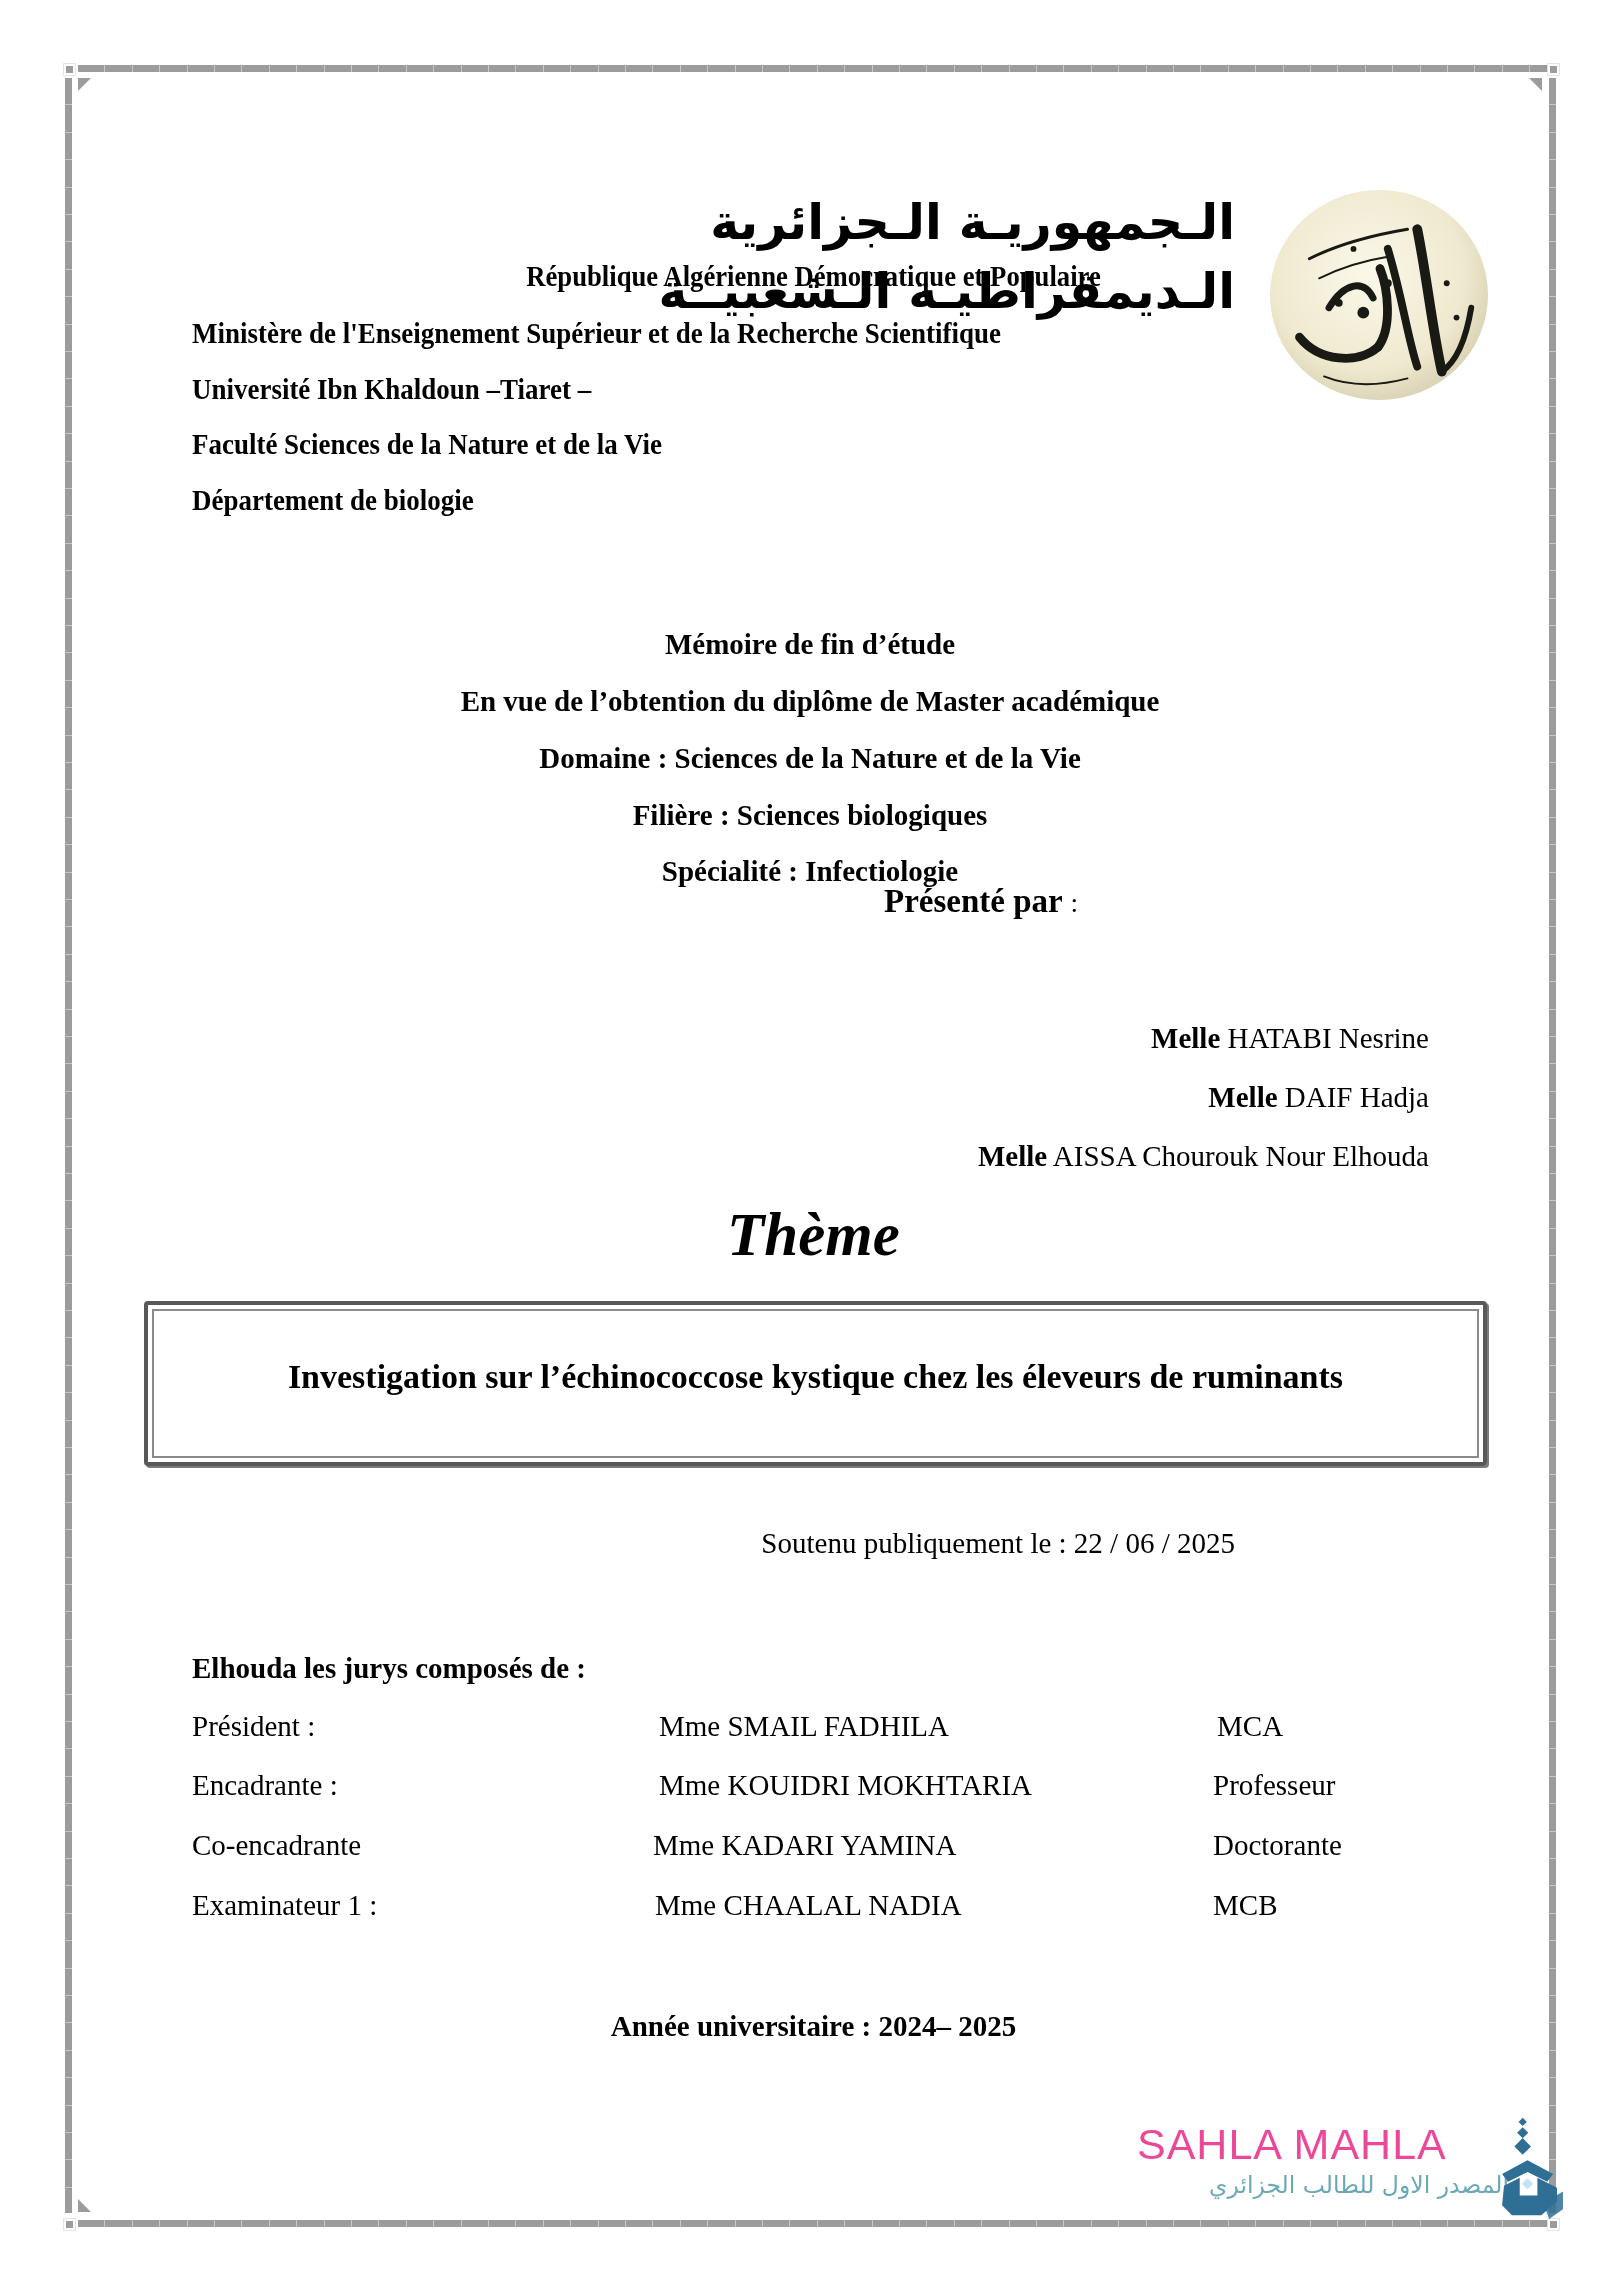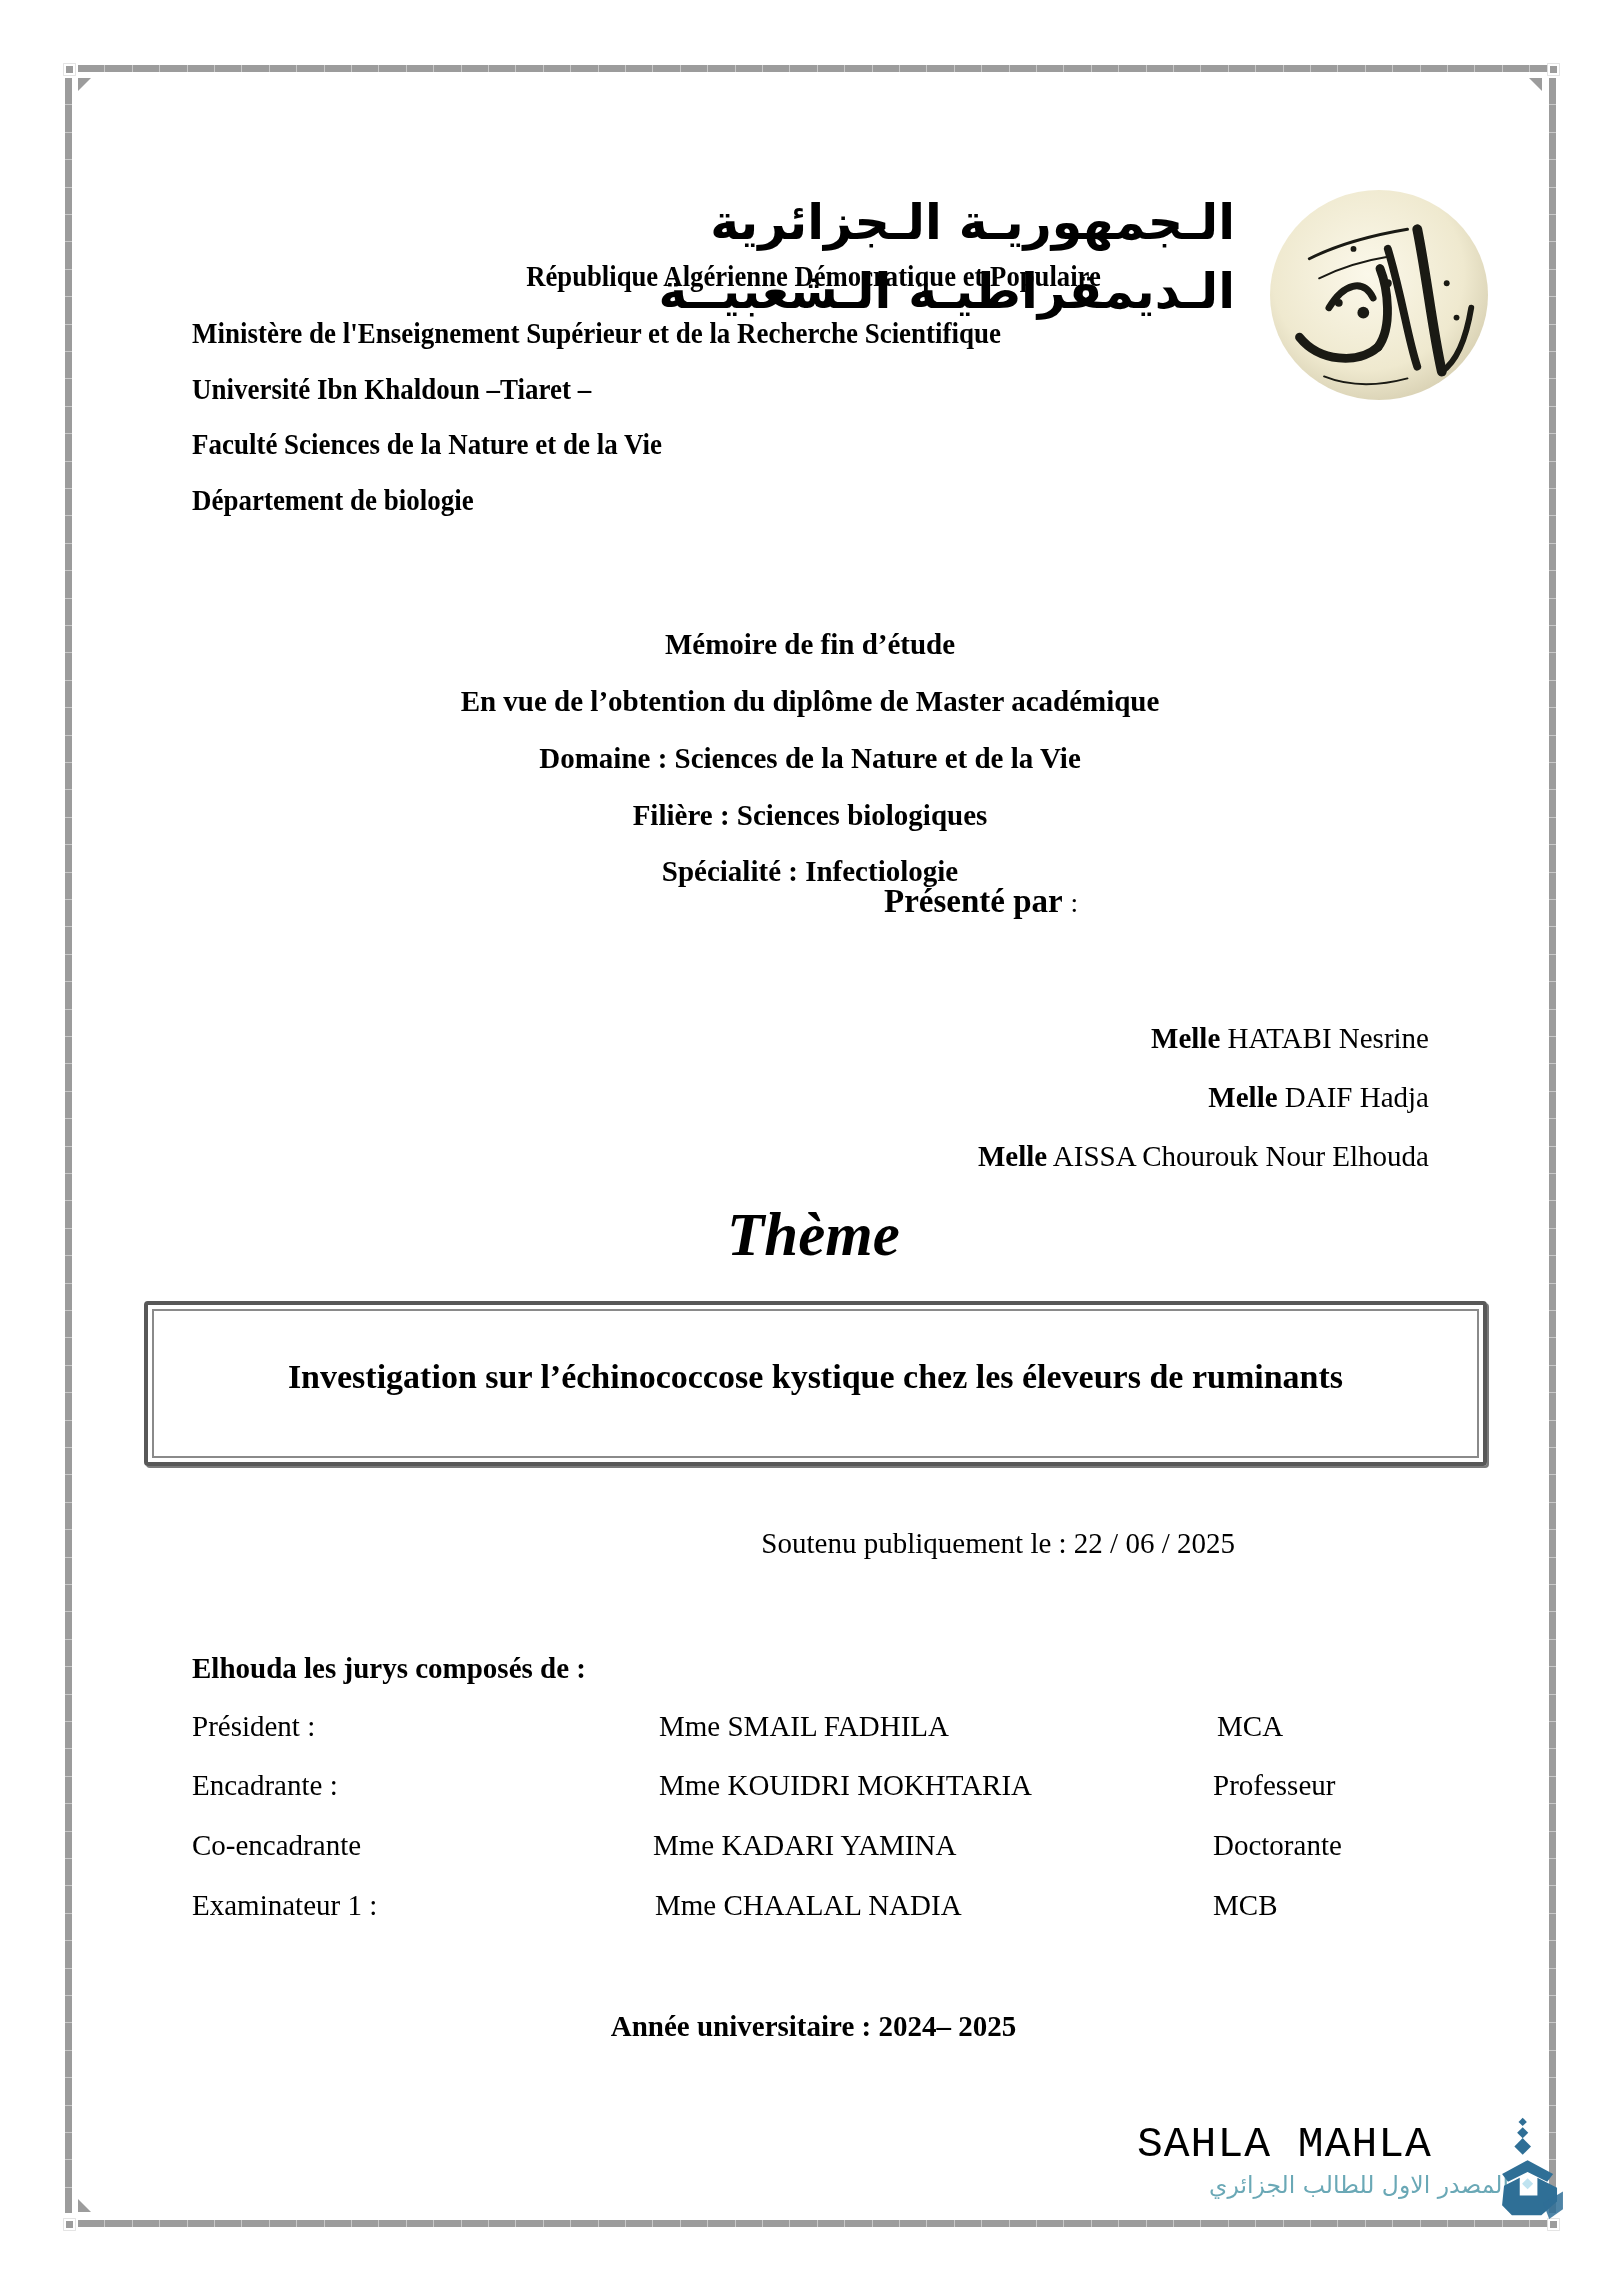--- a/index.html
+++ b/index.html
@@ -35,21 +35,21 @@
 
     .defense { left: 392px; top: 1524px; width: 843px; text-align: right; font-size: 29px; line-height: 39px; }
 
     .jury-heading { left: 192px; top: 1649px; font-size: 29px; font-weight: bold; line-height: 39px; white-space: nowrap; }
     .jury-role { left: 192px; font-size: 29px; line-height: 39px; white-space: nowrap; }
     .jury-name { font-size: 29px; line-height: 39px; white-space: nowrap; }
     .jury-grade { font-size: 29px; line-height: 39px; white-space: nowrap; }
 
     .year { left: 392px; top: 2007px; width: 843px; text-align: center; font-size: 29px; font-weight: bold; line-height: 39px; }
 
-    .wm-text { left: 1137px; top: 2117px; font-family: Liberation Mono, monospace; font-size: 43px; letter-spacing: 1px; color: #000000; line-height: 55px; white-space: nowrap; }
+    .wm-text { left: 1137px; top: 2117px; font-family: Liberation Sans, sans-serif; font-size: 43px; letter-spacing: 1px; color: #ec4899; line-height: 55px; white-space: nowrap; }
     .wm-sub { left: 1137px; top: 2170px; width: 372px; text-align: right; direction: rtl; font-family: "DejaVu Sans", sans-serif; font-size: 23.5px; color: #6aa8b6; line-height: 31px; white-space: nowrap; }
     .wm-emblem { left: 1498px; top: 2117px; width: 69px; height: 106px; }
   </style>
 </head>
 <body>
 
 <div>
   <div class="frame-h" style="left:78px; top:65px; width:1470px;"></div>
   <div class="frame-h" style="left:78px; top:2220px; width:1470px;"></div>
   <div class="frame-v" style="left:65px; top:78px; height:2135px;"></div>

